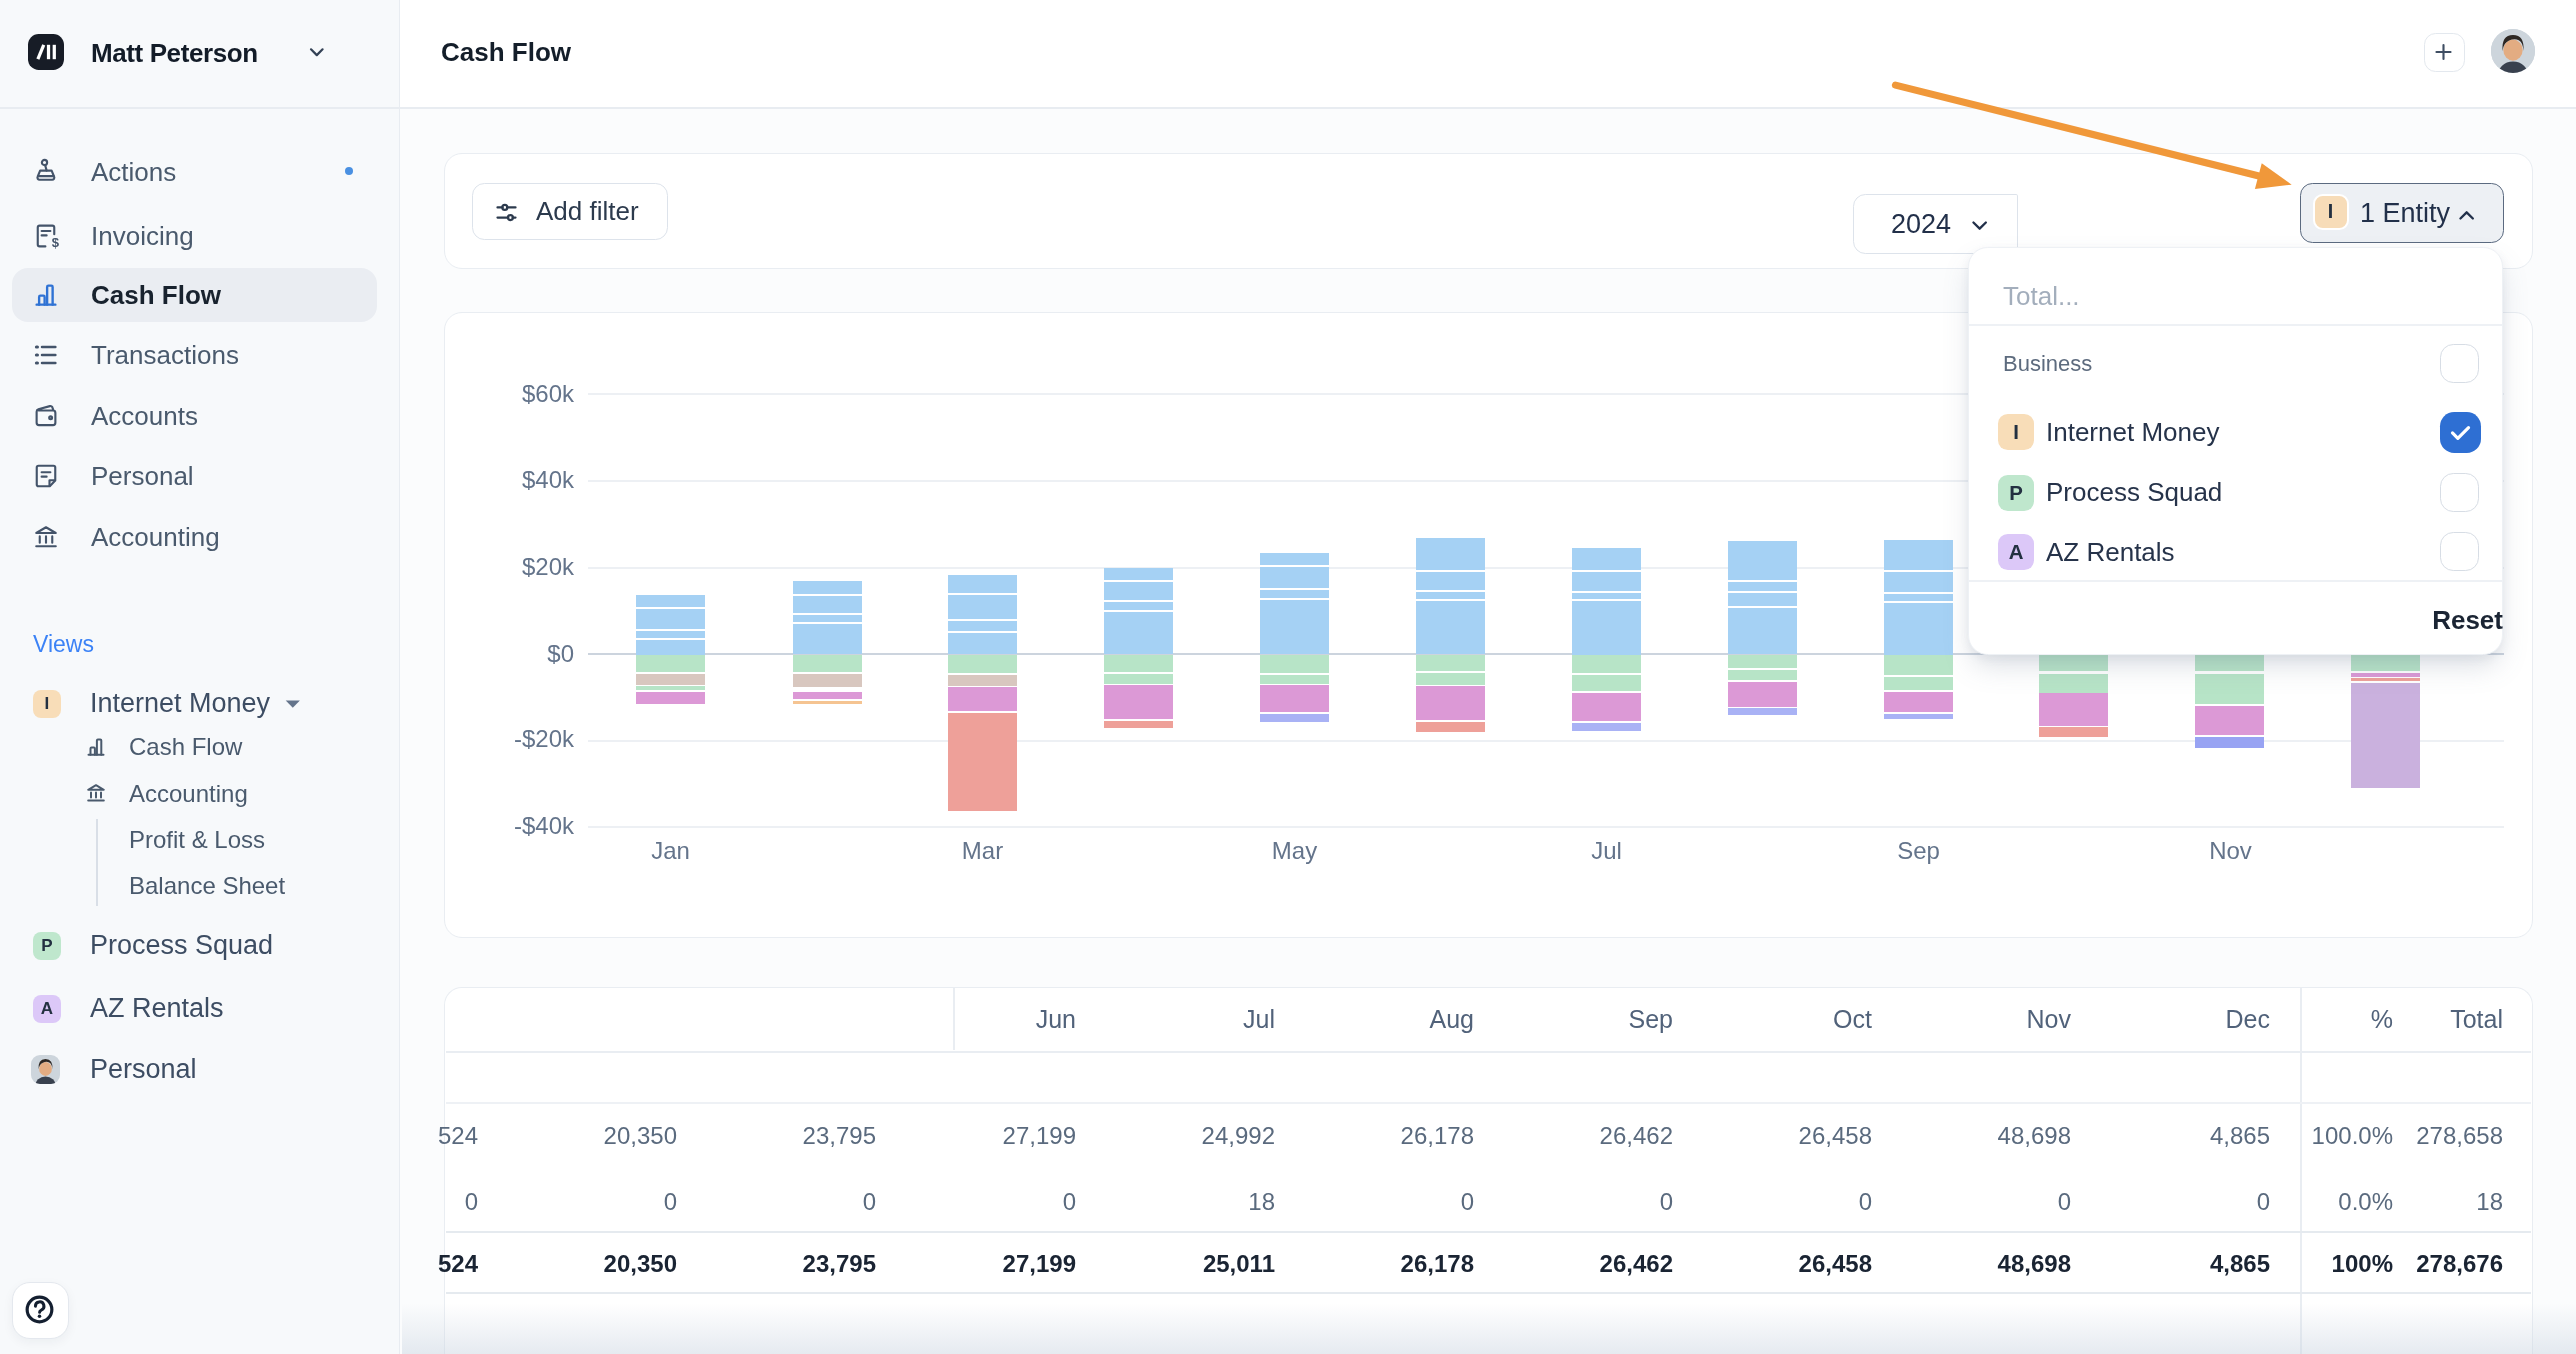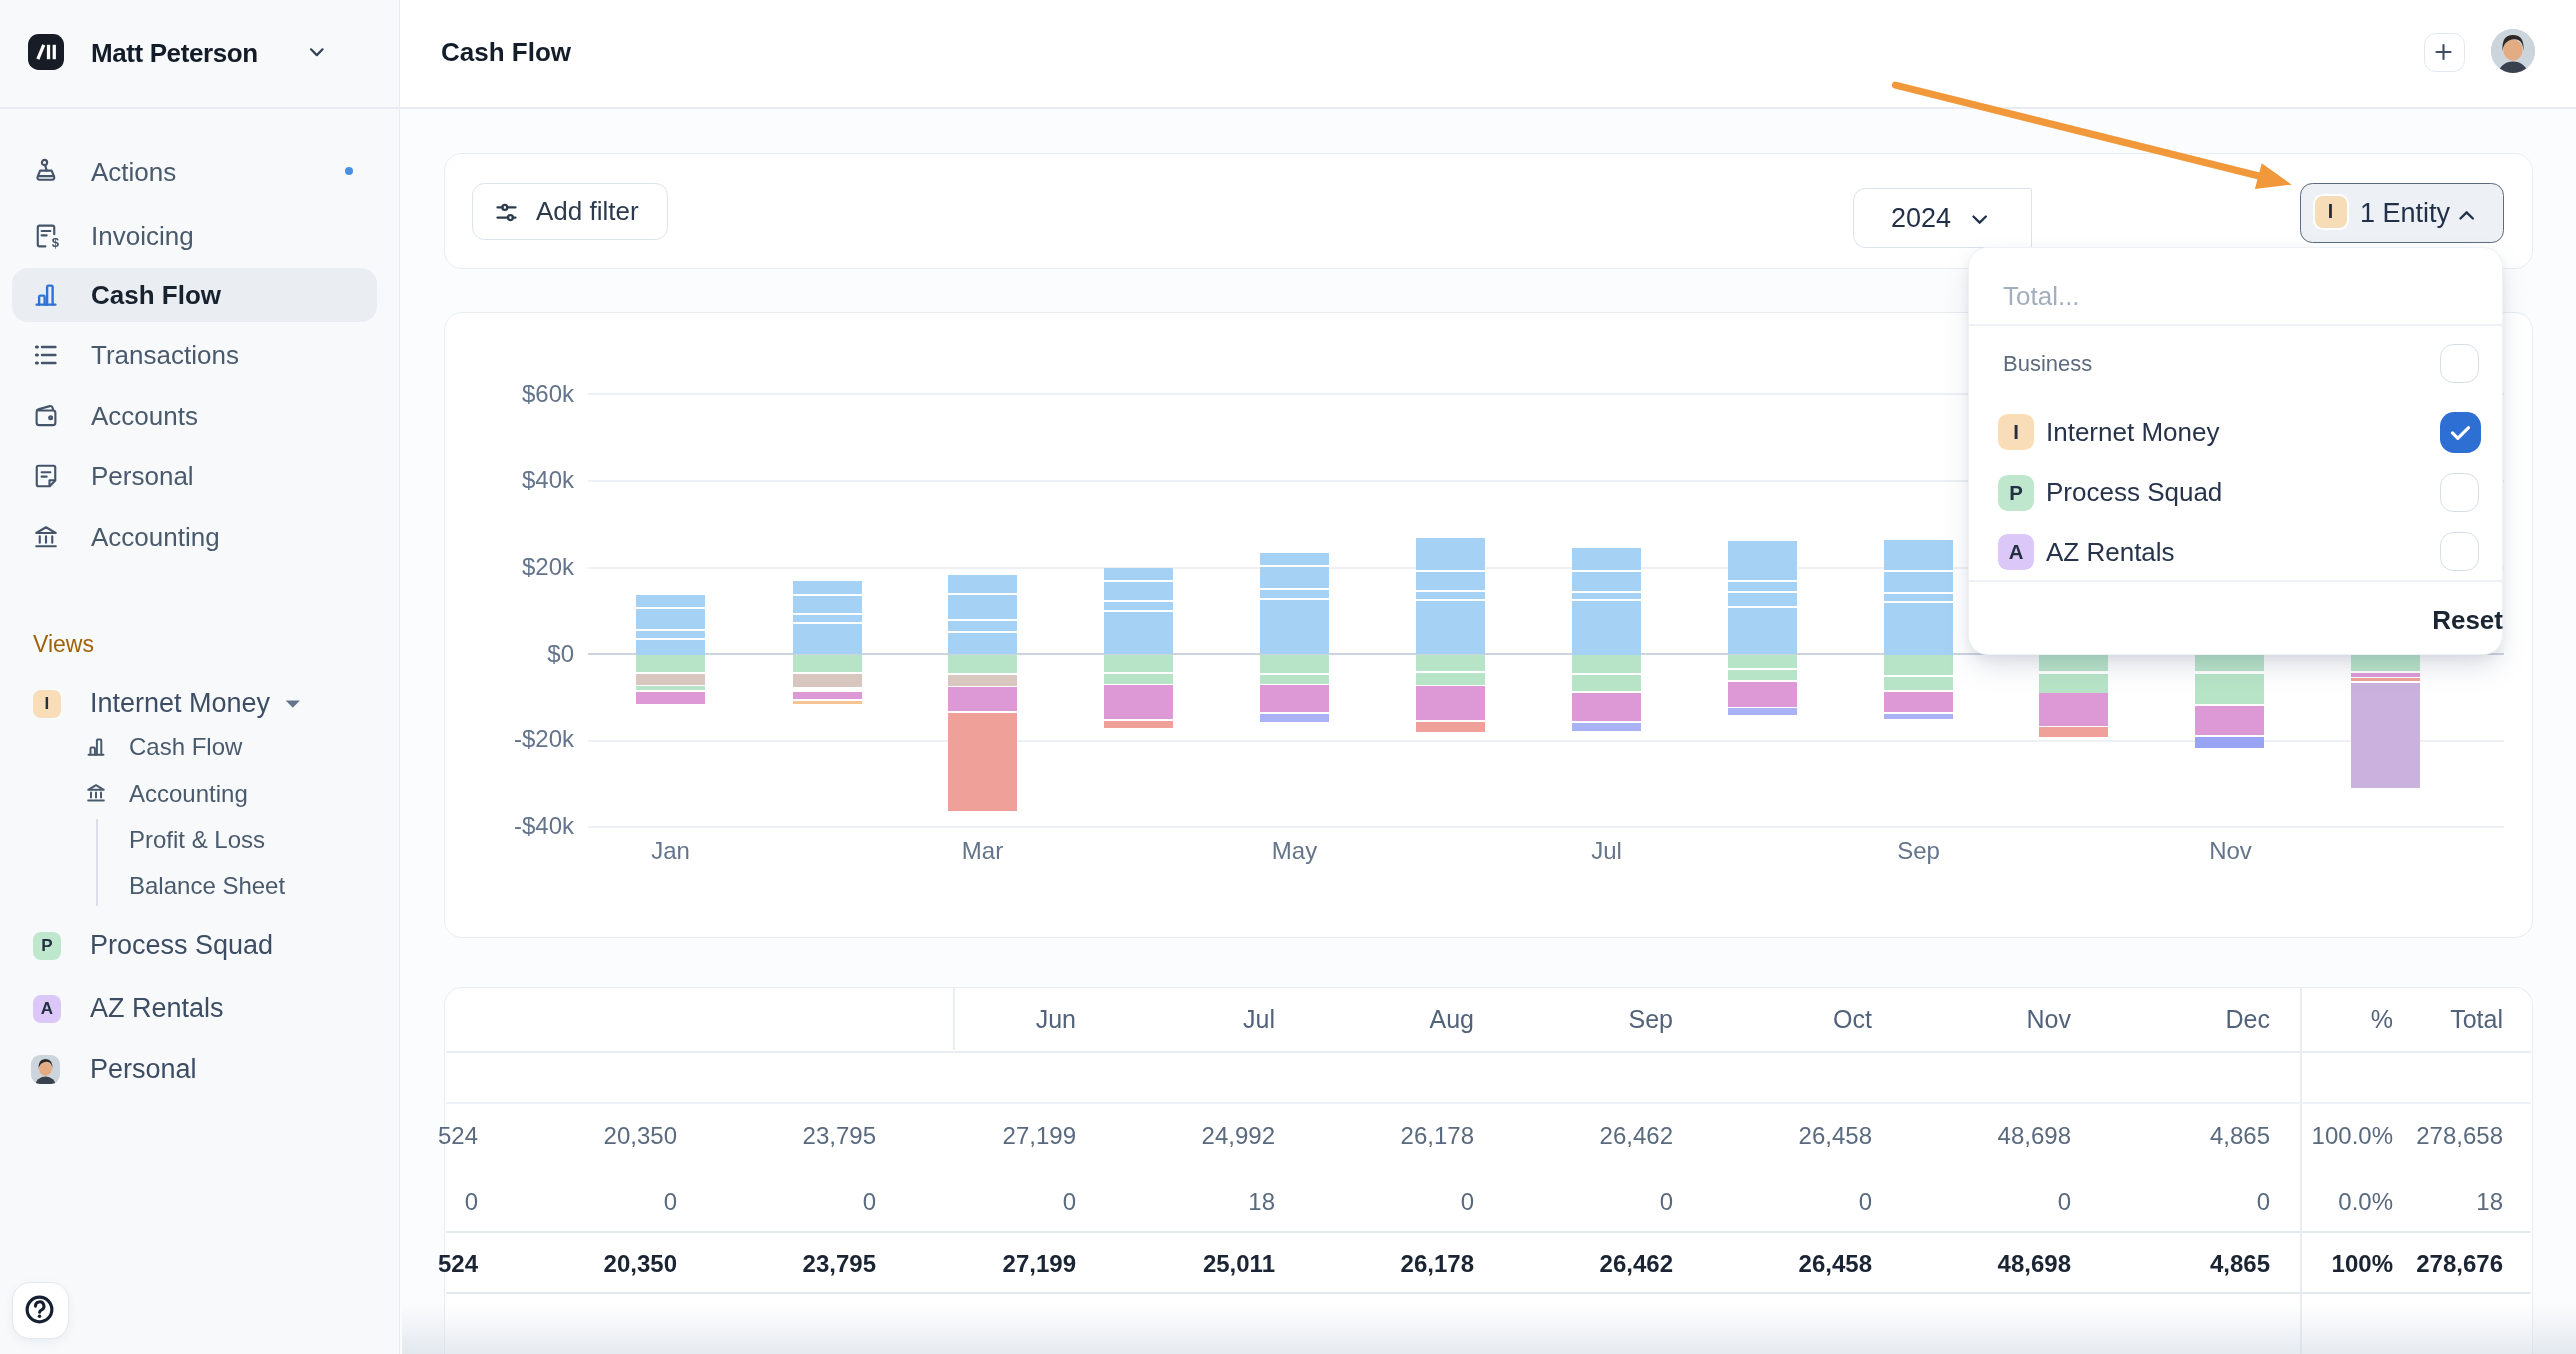--- a/index.html
+++ b/index.html
@@ -112,21 +112,21 @@
 
 <div class="nav" style="top:157px;">Actions</div>
 <div class="nav" style="top:221px;">Invoicing</div>
 <div class="nav" style="top:280px;font-weight:600;color:#18222e;">Cash Flow</div>
 <div class="nav" style="top:340px;">Transactions</div>
 <div class="nav" style="top:401px;">Accounts</div>
 <div class="nav" style="top:461px;">Personal</div>
 <div class="nav" style="top:522px;">Accounting</div>
 <div class="abs" style="left:345px;top:167px;width:8px;height:8px;border-radius:50%;background:#4a90e2;"></div>
 
-<div class="abs" style="left:33px;top:631px;font-size:23px;color:#a16207;">Views</div>
+<div class="abs" style="left:33px;top:631px;font-size:23px;color:#3b82f6;">Views</div>
 <div class="badge" style="left:33px;top:690px;background:#f8ddb8;">I</div>
 <div class="ent" style="top:688px;">Internet Money</div>
 <svg class="icon" style="left:283px;top:697px;" width="19.6" height="14.2" viewBox="0 0 22 16">
       <path d="M3 4l8 8 8-8z" fill="#64748b"></path>
     </svg>
 <svg class="icon" style="left:84px;top:735px" width="24" height="24" viewBox="0 0 24 24" fill="none" stroke="#4a5a6d" stroke-width="2" stroke-linecap="round" stroke-linejoin="round">
       <path d="M4.5 19.7h15"></path>
       <path d="M6.5 19.7v-6.2a1 1 0 0 1 1-1h2.4a1 1 0 0 1 1 1v6.2"></path>
       <path d="M12.9 19.7V5.5a1 1 0 0 1 1-1h2.4a1 1 0 0 1 1 1v14.2"></path>
     </svg>
@@ -164,21 +164,21 @@
 
 <div class="card" style="left:444px;top:153px;width:2089px;height:116px;"></div>
 <div class="btn" style="left:472px;top:183px;width:196px;height:57px;">
 <svg class="abs" style="left:19.6px;top:15px;" width="27" height="27" viewBox="0 0 24 24" fill="none" stroke="#2c3a4d" stroke-width="2" stroke-linecap="round">
         <path d="M4 7.5h4.5M12.5 7.5H20M4 16.5h9.5M17.5 16.5H20"></path>
         <circle cx="10.5" cy="7.5" r="2.2"></circle>
         <circle cx="15.5" cy="16.5" r="2.2"></circle>
       </svg>
 <div class="abs" style="left:63px;top:12.4px;font-size:26px;color:#2c3a4d;">Add filter</div>
 </div>
-<div class="btn" style="left:1853px;top:188px;width:179px;height:60px;border-radius:12.4px 1.8px 1.8px 12.4px;">
+<div class="btn" style="left:1853px;top:194px;width:165px;height:60px;border-radius:12.4px 1.8px 1.8px 12.4px;">
 <div class="abs" style="left:37px;top:14.2px;font-size:27px;color:#22304a;">2024</div>
 <svg class="abs" style="left:115px;top:23px;" width="21.3" height="16" viewBox="0 0 24 18">
         <path d="M5 5l7 7 7-7" stroke="#22304a" stroke-width="2.6" fill="none" stroke-linecap="round" stroke-linejoin="round"></path>
       </svg>
 </div>
 <div class="abs" style="left:2300px;top:183px;width:204px;height:60px;background:#edf0f4;border:1.8px solid #5b6a80;border-radius:12.4px;">
 <div class="abs" style="left:11.6px;top:9.8px;width:36px;height:36px;border-radius:9.8px;background:#f7dcb8;border:2.7px solid #fff;text-align:center;font-size:19.6px;font-weight:600;color:#233041;line-height:30px;">I</div>
 <div class="abs" style="left:59px;top:14.2px;font-size:27px;color:#22304a;">1 Entity</div>
 <svg class="abs" style="left:155px;top:23px;" width="21.3" height="16" viewBox="0 0 24 18">
         <path d="M5 13l7-7 7 7" stroke="#22304a" stroke-width="2.6" fill="none" stroke-linecap="round" stroke-linejoin="round"></path>

